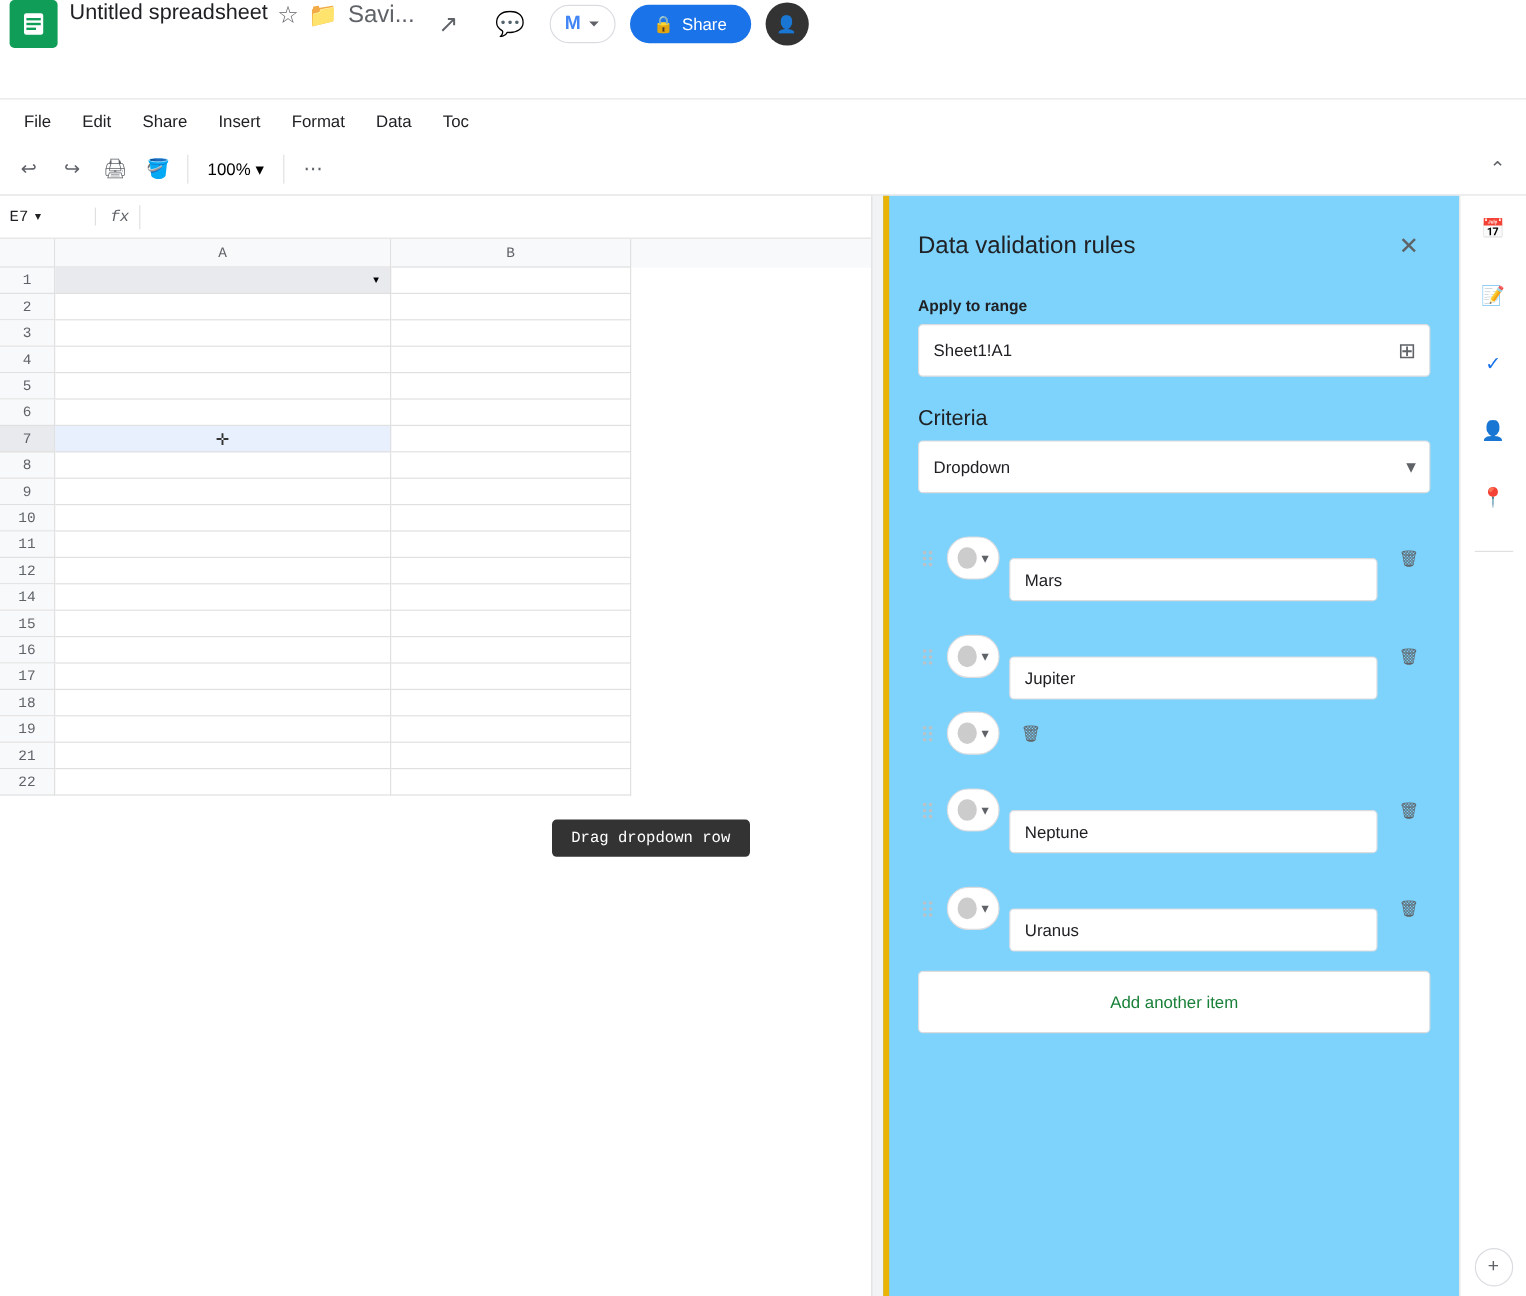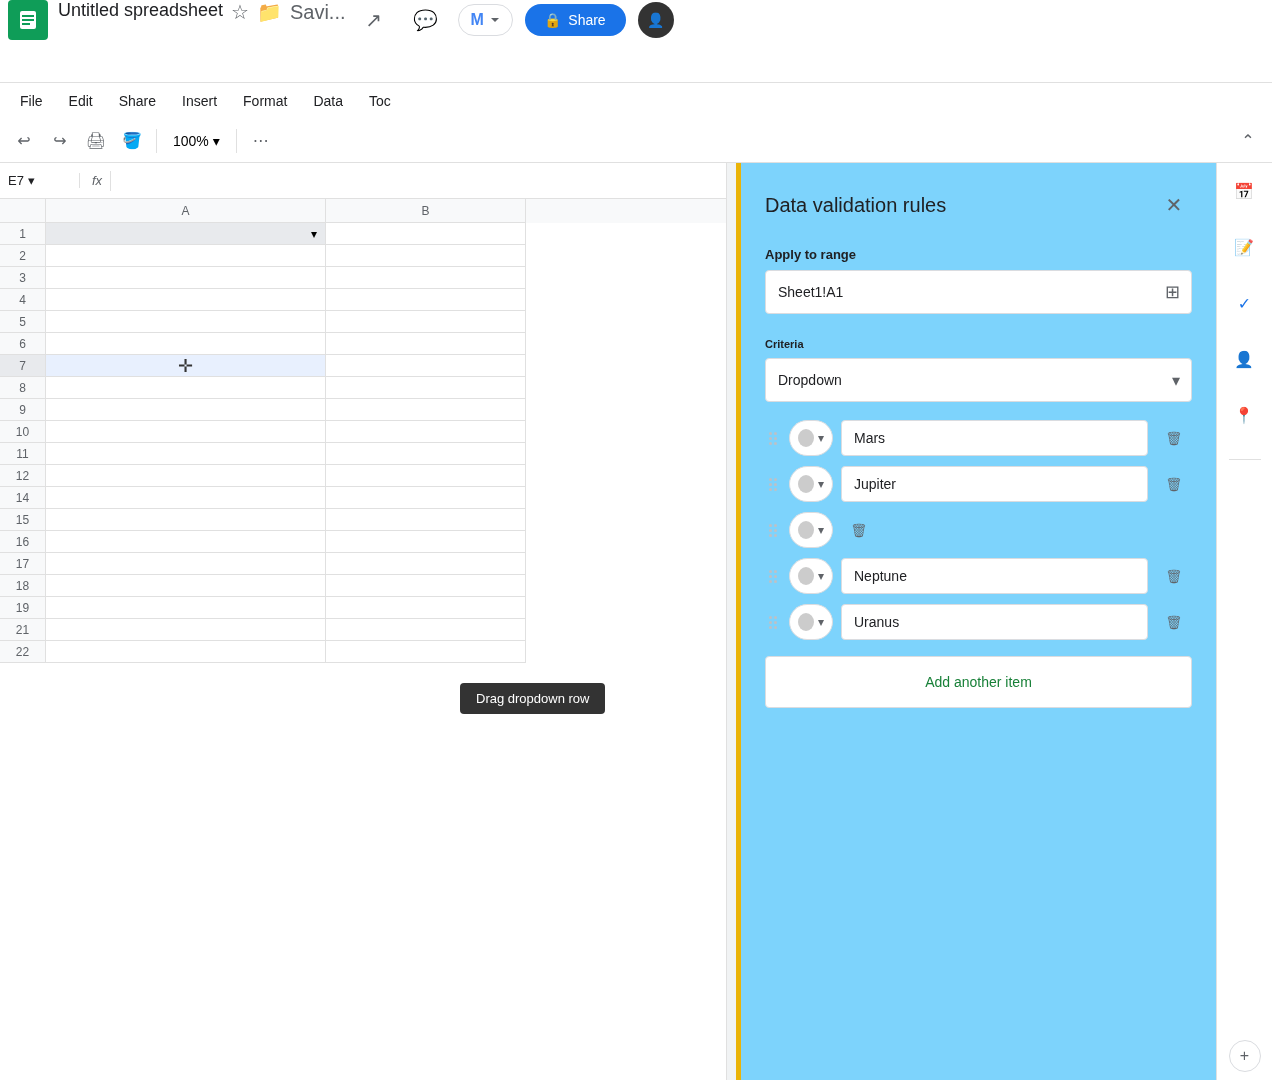--- a/index.html
+++ b/index.html
@@ -26,21 +26,21 @@
     
     .toolbar { display: flex; align-items: center; height: 44px; padding: 0 8px; border-bottom: 1px solid #e0e0e0; background: #fff; gap: 4px; }
     .toolbar-btn { width: 32px; height: 32px; border-radius: 4px; display: flex; align-items: center; justify-content: center; cursor: pointer; color: #5f6368; font-size: 16px; border: none; background: none; }
     .zoom-select { display: flex; align-items: center; gap: 4px; padding: 4px 8px; border: none; background: none; font-size: 14px; cursor: pointer; }
     .toolbar-divider { width: 1px; height: 24px; background: #e0e0e0; margin: 0 4px; }
 
     
     .main-content { display: flex; flex: 1; overflow: hidden; }
 
     
-    .spreadsheet { flex: 1; display: flex; flex-direction: column; overflow: hidden; position: relative; }
+    .spreadsheet { flex: 1; display: flex; flex-direction: column; overflow: hidden; position: relative; font-family: Liberation Mono, monospace; }
 
     
     .cell-bar { display: flex; align-items: center; height: 36px; border-bottom: 1px solid #e0e0e0; padding: 0; }
     .cell-ref { width: 80px; border-right: 1px solid #e0e0e0; padding: 0 8px; font-size: 13px; color: #202124; display: flex; align-items: center; gap: 4px; }
     .fx-bar { display: flex; align-items: center; padding: 0 12px; flex: 1; font-size: 13px; color: #5f6368; gap: 8px; }
 
     
     .grid-container { flex: 1; overflow: auto; position: relative; }
     .grid { display: flex; flex-direction: column; }
     .grid-header-row { display: flex; position: sticky; top: 0; z-index: 2; background: #f8f9fa; }
@@ -63,34 +63,34 @@
     .side-panel { width: 480px; min-width: 480px; border-left: 5px solid #eab308; display: flex; flex-direction: column; background: #7dd3fc; padding: 24px; overflow-y: auto; }
     .panel-header { display: flex; align-items: center; justify-content: space-between; margin-bottom: 24px; }
     .panel-title { font-size: 20px; color: #202124; font-weight: 500; }
     .panel-close { width: 36px; height: 36px; border-radius: 50%; display: flex; align-items: center; justify-content: center; cursor: pointer; color: #5f6368; font-size: 20px; border: none; background: none; }
 
     .section-label { font-size: 13px; color: #202124; font-weight: 700; margin-bottom: 8px; }
     .range-input-wrapper { position: relative; margin-bottom: 24px; }
     .range-input { width: 100%; height: 44px; border: 1px solid #dadce0; border-radius: 4px; padding: 0 44px 0 12px; font-size: 14px; color: #202124; outline: none; }
     .range-icon { position: absolute; right: 12px; top: 50%; transform: translateY(-50%); color: #5f6368; font-size: 18px; }
 
-    .criteria-label { font-size: 11px; color: #202124; font-weight: 700; margin-bottom: 8px; }
+    .criteria-label { font-size: 18px; color: #202124; font-weight: 400; margin-bottom: 8px; }
     .criteria-select-wrapper { position: relative; margin-bottom: 18px; }
     .criteria-select-wrapper select { width: 100%; height: 44px; border: 1px solid #dadce0; border-radius: 4px; padding: 0 12px; font-size: 14px; color: #202124; background: #fff; outline: none; appearance: none; cursor: pointer; }
     .criteria-chevron { position: absolute; right: 12px; top: 50%; transform: translateY(-50%); color: #5f6368; pointer-events: none; }
 
     
     .dropdown-items { display: flex; flex-direction: column; gap: 10px; margin-bottom: 16px; }
     .dropdown-item-row { display: flex; align-items: center; gap: 8px; }
     .drag-handle { color: #bdc1c6; cursor: grab; display: grid; grid-template-columns: 1fr 1fr; gap: 2px; padding: 4px; }
     .drag-dot { width: 3px; height: 3px; background: #bdc1c6; border-radius: 50%; }
     .color-picker-btn { width: 44px; height: 36px; border: 1px solid #dadce0; border-radius: 20px; display: flex; align-items: center; gap: 4px; padding: 0 8px; cursor: pointer; background: #fff; }
     .color-circle { width: 18px; height: 18px; border-radius: 50%; background: #ccc; }
     .color-chevron { font-size: 12px; color: #5f6368; }
-    .item-text-input { flex: 1; height: 36px; border: 1px solid #dadce0; border-radius: 4px; padding: 0 12px; font-size: 14px; color: #202124; outline: none; }
+    .item-text-input { flex: 1; height: 36px; border: 1px solid #dadce0; border-radius: 4px; padding: 0 12px; font-size: 14px; color: #202124; outline: none; margin-top: 36px; }
     .delete-btn { width: 36px; height: 36px; display: flex; align-items: center; justify-content: center; cursor: pointer; color: #5f6368; border: none; background: none; border-radius: 4px; }
 
     .add-item-btn { width: 100%; height: 52px; border: 1px solid #dadce0; border-radius: 4px; background: #fff; color: #188038; font-size: 14px; font-weight: 500; cursor: pointer; display: flex; align-items: center; justify-content: center; }
 
     
     .tooltip { position: absolute; background: #333; color: #fff; font-size: 13px; padding: 8px 16px; border-radius: 4px; white-space: nowrap; z-index: 100; }
 
     
     .right-sidebar { width: 56px; min-width: 56px; border-left: 1px solid #e0e0e0; display: flex; flex-direction: column; align-items: center; padding: 8px 0; gap: 16px; background: #fff; }
     .right-sidebar-icon { width: 40px; height: 40px; display: flex; align-items: center; justify-content: center; border-radius: 50%; cursor: pointer; color: #5f6368; }

